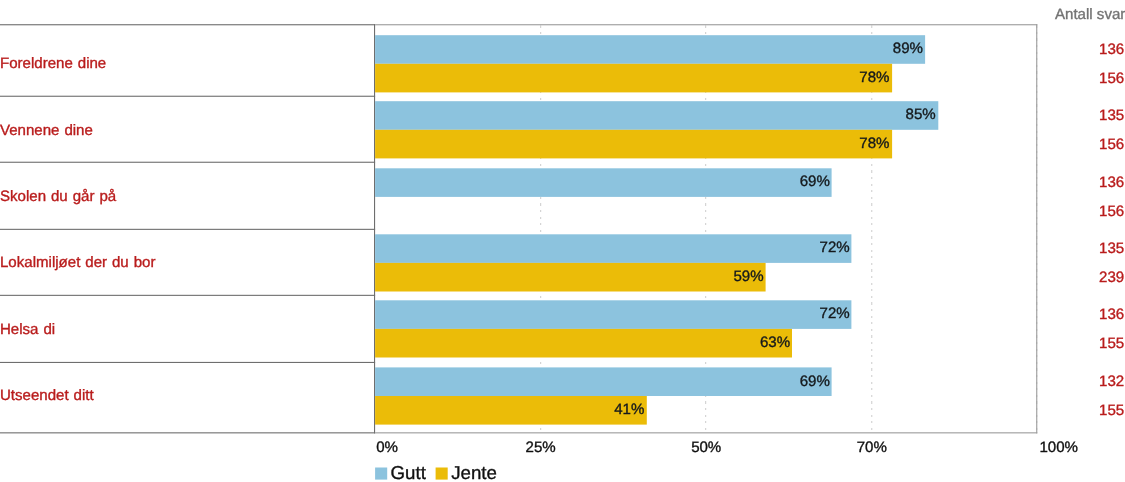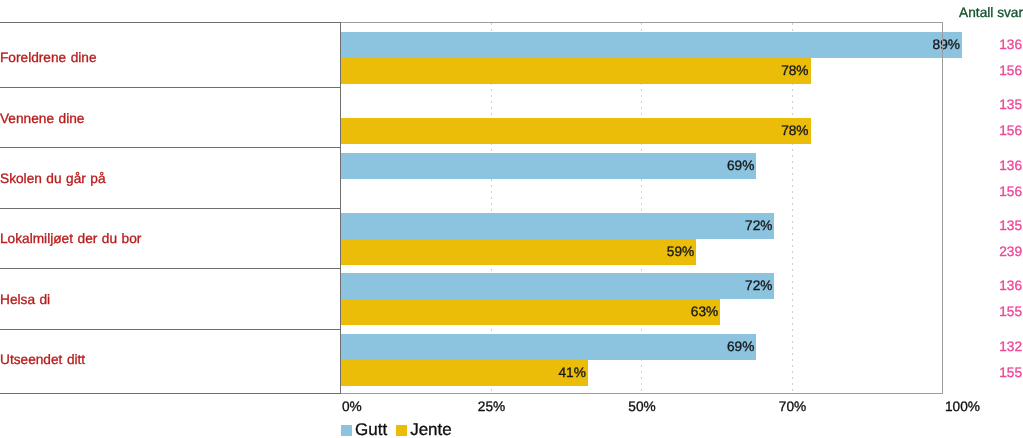--- a/index.html
+++ b/index.html
@@ -23,22 +23,22 @@
               border-right:1px solid #9b9b9b;box-sizing:border-box;pointer-events:none;}
   .gridline{position:absolute;top:0;bottom:0;width:1px;
             background:repeating-linear-gradient(to bottom,#d0d0d0 0px,#d0d0d0 2px,rgba(255,255,255,0) 2px,rgba(255,255,255,0) 6px);}
   .bar{position:absolute;height:26px;}
   .bar.g{background:#8cc3de;}
   .bar.j{background:#ebbc08;}
   .bar-label{position:absolute;right:2px;top:50%;transform:translateY(calc(-50% - 1px));
              font-size:13.7px;color:#15191c;white-space:nowrap;}
 
   
-  .n-head{position:absolute;right:0px;top:5px;font-size:13.7px;color:#14532d;white-space:nowrap;margin-left:36px;}
-  .n-val{position:absolute;right:1px;font-size:13.7px;color:#ec4899;white-space:nowrap;}
+  .n-head{position:absolute;right:0px;top:5px;font-size:13.7px;color:#737373;white-space:nowrap;margin-left:36px;}
+  .n-val{position:absolute;right:1px;font-size:13.7px;color:#b91c1c;white-space:nowrap;}
 
   
   .xtick{position:absolute;top:399px;font-size:13.7px;color:#101010;white-space:nowrap;}
 
   
   .legend{position:absolute;left:341px;top:420px;display:flex;align-items:center;}
   .lg-item{display:flex;align-items:center;margin-right:9px;}
   .lg-sw{width:11px;height:11px;margin-right:3px;}
   .lg-txt{font-size:17px;color:#101010;}
 </style>
@@ -55,22 +55,25 @@
       <div class="hrule" style="top: 307px;"></div>
       <div class="hrule" style="top: 0px;"></div>
       <div class="hrule" style="top: 371px;"></div>
     </div>
   <div class="vrule"></div>
   <div class="plot" id="plot">
       <div class="gridline" style="left: 150px;"></div>
       <div class="gridline" style="left: 300px;"></div>
       <div class="gridline" style="left: 451px;"></div>
       <div class="gridline" style="left: 601px;"></div>
-      <div class="bar g" style="left: 0px; width: 621px; top: 9px;">
+      <div class="bar g" style="left: 0px; width: 500px; top: 9px;">
         <span class="bar-label">89%</span>
+      </div>
+      <div class="bar g" style="left: 0px; width: 511.7px; top: 69.3px;">
+        <span class="bar-label">85%</span>
       </div>
       <div class="bar g" style="left: 0px; width: 415.38px; top: 129.6px;">
         <span class="bar-label">69%</span>
       </div>
       <div class="bar g" style="left: 0px; width: 433.44px; top: 190px;">
         <span class="bar-label">72%</span>
       </div>
       <div class="bar g" style="left: 0px; width: 433.44px; top: 250.3px;">
         <span class="bar-label">72%</span>
       </div>

